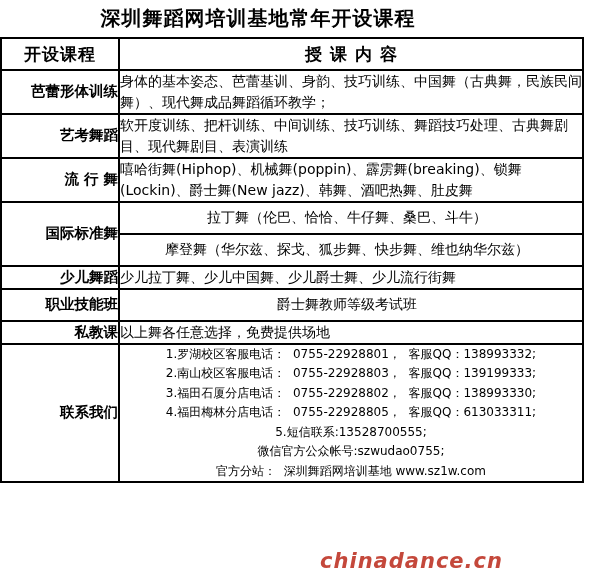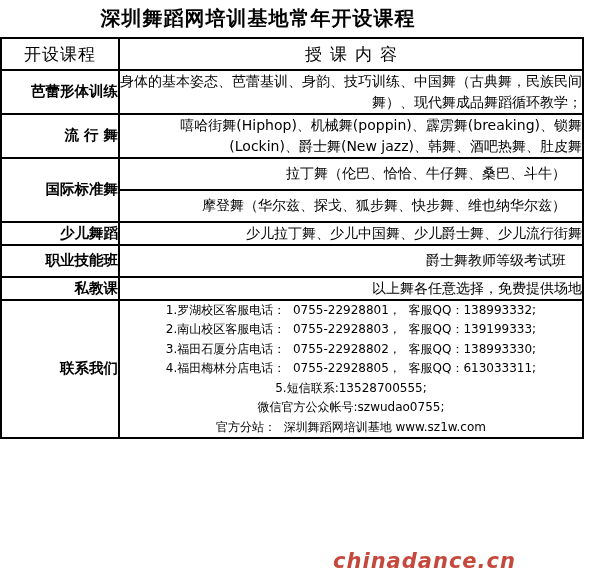--- a/index.html
+++ b/index.html
@@ -37,21 +37,21 @@
   table.main td, table.main th {
     border: 2px solid #000000;
     vertical-align: middle;
     padding: 0;
   }
   .col-a { width: 118px; }
   .col-b { width: 464px; }
 
   .hdr-a, .hdr-b {
     text-align: center;
-    font-weight: normal;
+    font-weight: bold;
     font-size: 17px;
     height: 30px;
     letter-spacing: 1px;
   }
   .hdr-b {
     letter-spacing: 8px;
     text-indent: 8px;
     text-align: center;
   }
   .cat {
@@ -59,49 +59,49 @@
     font-weight: bold;
     font-size: 14.5px;
     line-height: 1.35;
     padding: 3px 2px;
     margin-top: 48px;
   }
   .body-cell {
     font-size: 14px;
     line-height: 1.5;
     padding: 4px 6px 5px 8px;
-    text-align: right;
+    text-align: left;
   }
   table.inner {
     border-collapse: collapse;
     width: 100%;
     table-layout: fixed;
   }
   table.inner td {
     border: none;
     border-bottom: 2px solid #000000;
     padding: 4px 16px 5px 8px;
     font-size: 14px;
     line-height: 1.5;
-    text-align: right;
+    text-align: center;
     margin-left: 42px;
   }
   table.inner tr:last-child td {
     border-bottom: none;
   }
   .contact-cell {
     font-size: 12px;
     line-height: 1.62;
     padding: 5px 6px 5px 8px;
     text-align: center;
     white-space: pre-wrap;
   }
   .watermark {
     position: absolute;
-    right: 0;
+    right: 13px;
     bottom: 2px;
     font-family: "DejaVu Sans", "Liberation Sans", sans-serif;
     font-size: 21px;
     font-weight: bold;
     font-style: italic;
     color: #c0392b;
     letter-spacing: 1px;
     opacity: 0.92;
   }
 </style>
@@ -121,20 +121,24 @@
       <tr>
         <td class="hdr-a">开设课程</td>
         <td class="hdr-b">授课内容</td>
       </tr>
 
       <tr>
         <td class="cat">芭蕾形体训练</td>
         <td class="body-cell">身体的基本姿态、芭蕾基训、身韵、技巧训练、中国舞（古典舞，民族民间舞）、现代舞成品舞蹈循环教学；</td>
       </tr>
 
+      <tr>
+        <td class="cat">艺考舞蹈</td>
+        <td class="body-cell">软开度训练、把杆训练、中间训练、技巧训练、舞蹈技巧处理、古典舞剧目、现代舞剧目、表演训练</td>
+      </tr>
 
       <tr>
         <td class="cat">流 行 舞</td>
         <td class="body-cell">嘻哈街舞(Hiphop)、机械舞(poppin)、霹雳舞(breaking)、锁舞(Lockin)、爵士舞(New jazz)、韩舞、酒吧热舞、肚皮舞</td>
       </tr>
 
       <tr>
         <td class="cat">国际标准舞</td>
         <td>
           <table class="inner">

